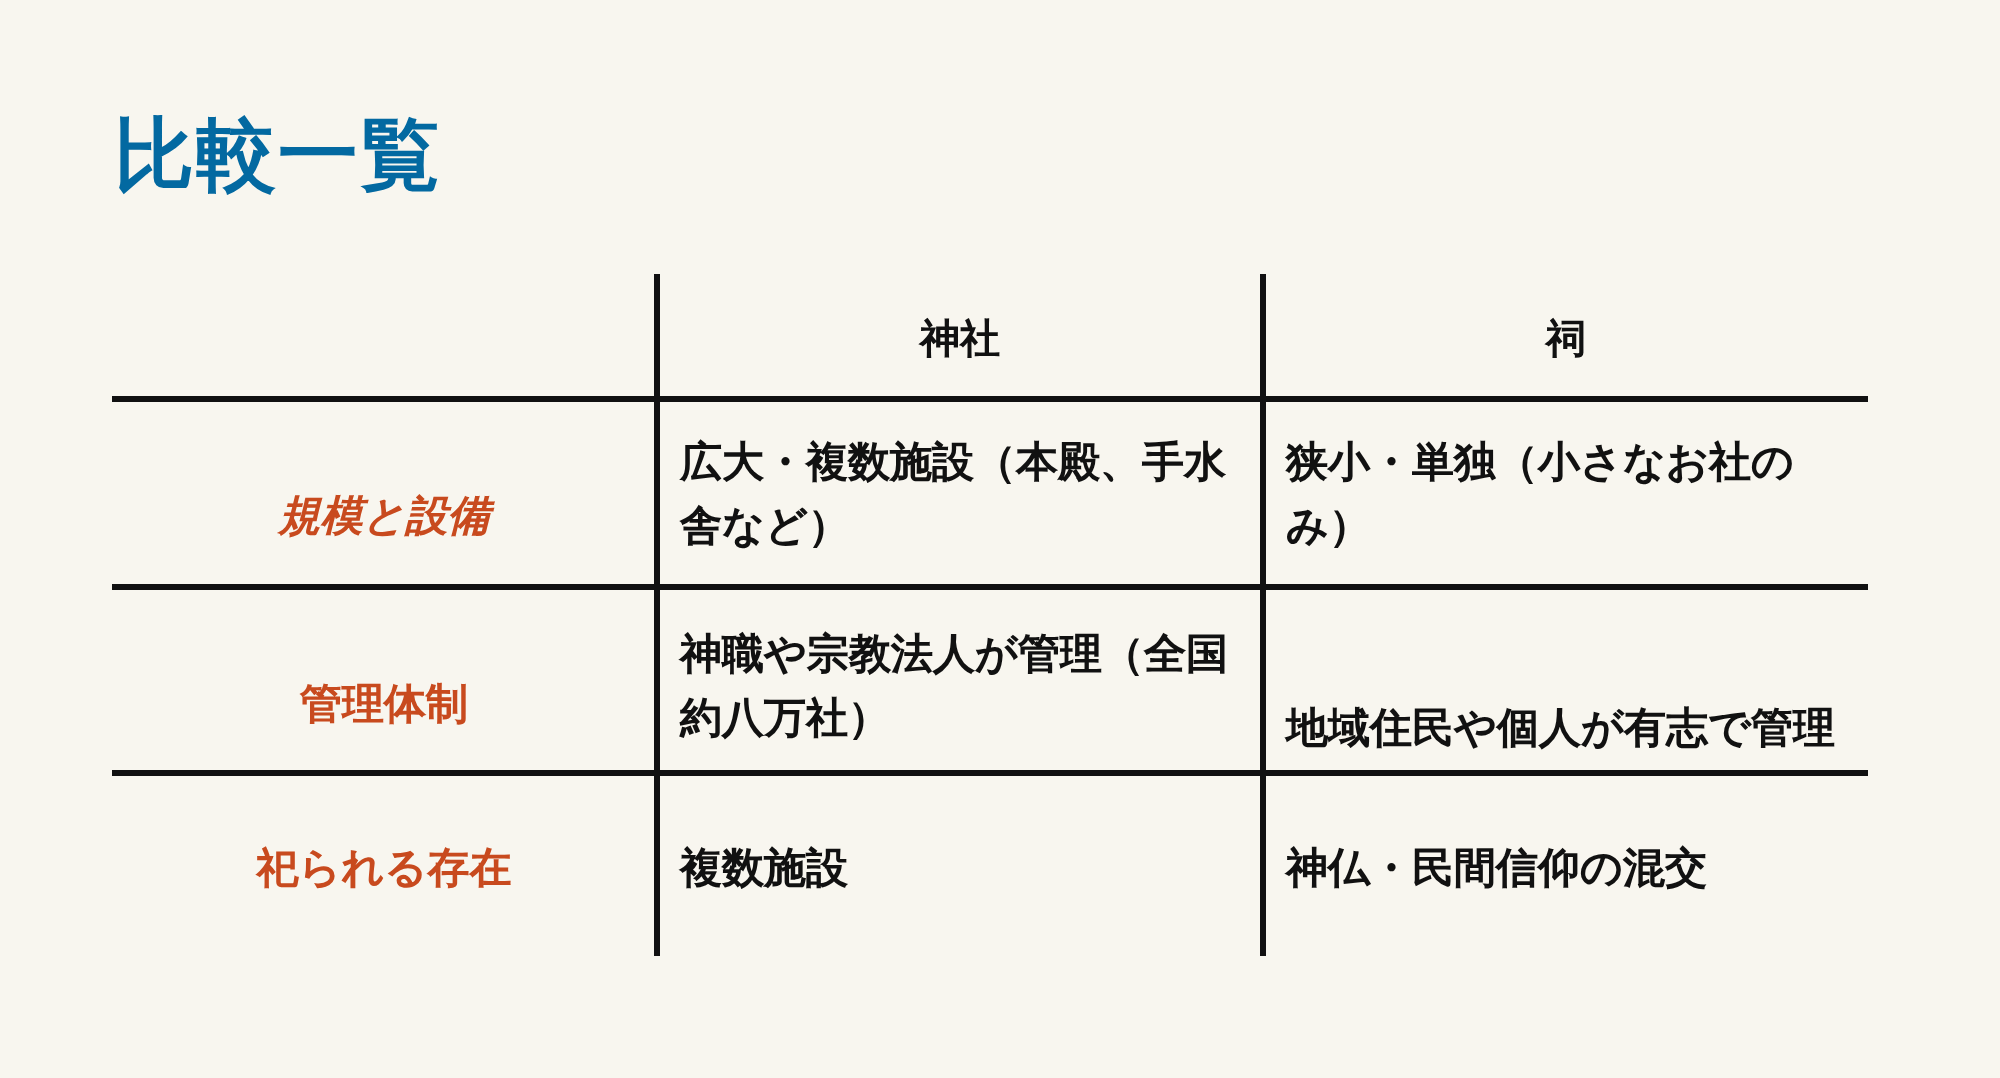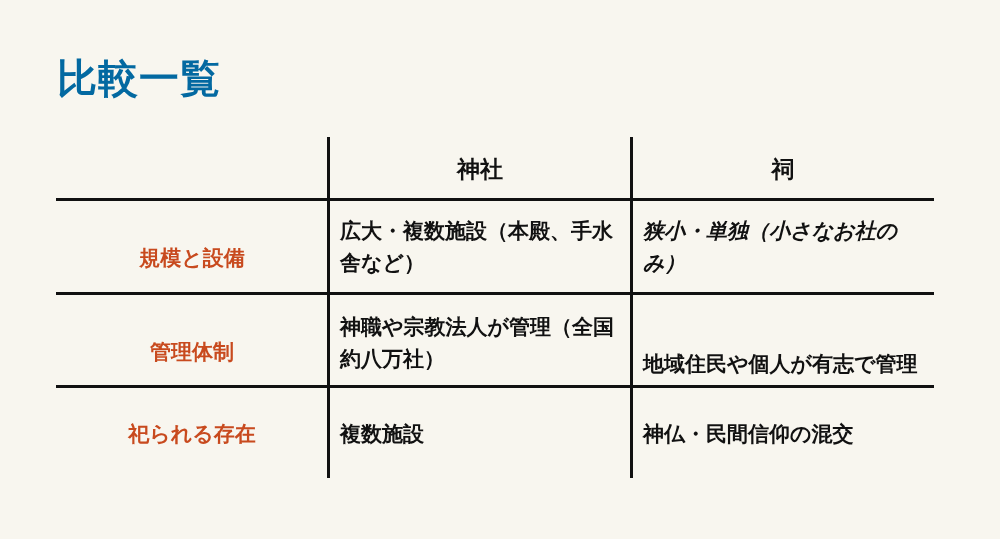--- a/index.html
+++ b/index.html
@@ -14,21 +14,21 @@
       position: absolute; left: 57px; top: 50px;
       font-family: "DejaVu Serif", serif;
       font-weight: bold; font-size: 40px; line-height: 56px;
       letter-spacing: 1px; color: #0369a1;
     }
     .hline { position: absolute; left: 56px; width: 878px; height: 3px; background: #111; }
     .vline { position: absolute; top: 137px; height: 341px; width: 3px; background: #111; }
     .head {
       position: absolute; top: 140px; height: 58px;
       display: flex; align-items: center; justify-content: center;
-      font-weight: bold; font-size: 23px;
+      font-weight: bold; font-size: 20px;
     }
     .label {
       position: absolute; left: 56px; width: 272px;
       display: flex; align-items: center; justify-content: center;
       font-weight: bold; font-size: 21px; color: #c84a1e;
     }
     .cell {
       position: absolute; display: flex; align-items: center;
       font-weight: bold; font-size: 21px; line-height: 32px;
     }
@@ -44,23 +44,23 @@
   <div class="vline" style="left:327px;"></div>
   <div class="vline" style="left:630px;"></div>
 
   <div class="hline" style="top:198px;"></div>
   <div class="hline" style="top:292px;"></div>
   <div class="hline" style="top:385px;"></div>
 
   <div class="head" style="left:330px; width:300px;">神社</div>
   <div class="head" style="left:633px; width:300px;">祠</div>
 
-  <div class="label" style="top:201px; height:113px;">規模と設備</div>
+  <div class="label" style="top:201px; height:113px;font-style:italic;">規模と設備</div>
   <div class="cell c1" style="top:201px; height:91px;">広大・複数施設（本殿、手水舎など）</div>
-  <div class="cell c2" style="top:201px; height:91px;font-style:italic;">狭小・単独（小さなお社のみ）</div>
+  <div class="cell c2" style="top:201px; height:91px;">狭小・単独（小さなお社のみ）</div>
 
   <div class="label" style="top:295px; height:113px;">管理体制</div>
   <div class="cell c1" style="top:301px; height:84px;">神職や宗教法人が管理（全国約八万社）</div>
   <div class="cell c2" style="top:311px; height:105px;">地域住民や個人が有志で管理</div>
 
   <div class="label" style="top:388px; height:92px;">祀られる存在</div>
   <div class="cell c1" style="top:388px; height:92px;">複数施設</div>
   <div class="cell c2" style="top:388px; height:92px;">神仏・民間信仰の混交</div>
 </div>
 

